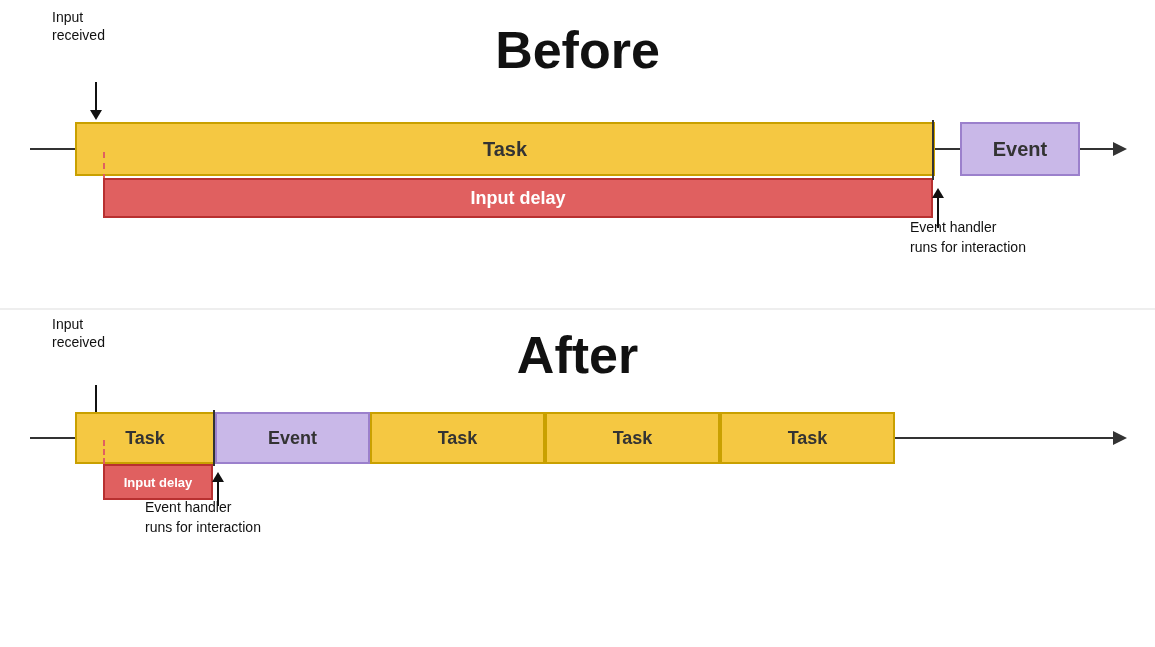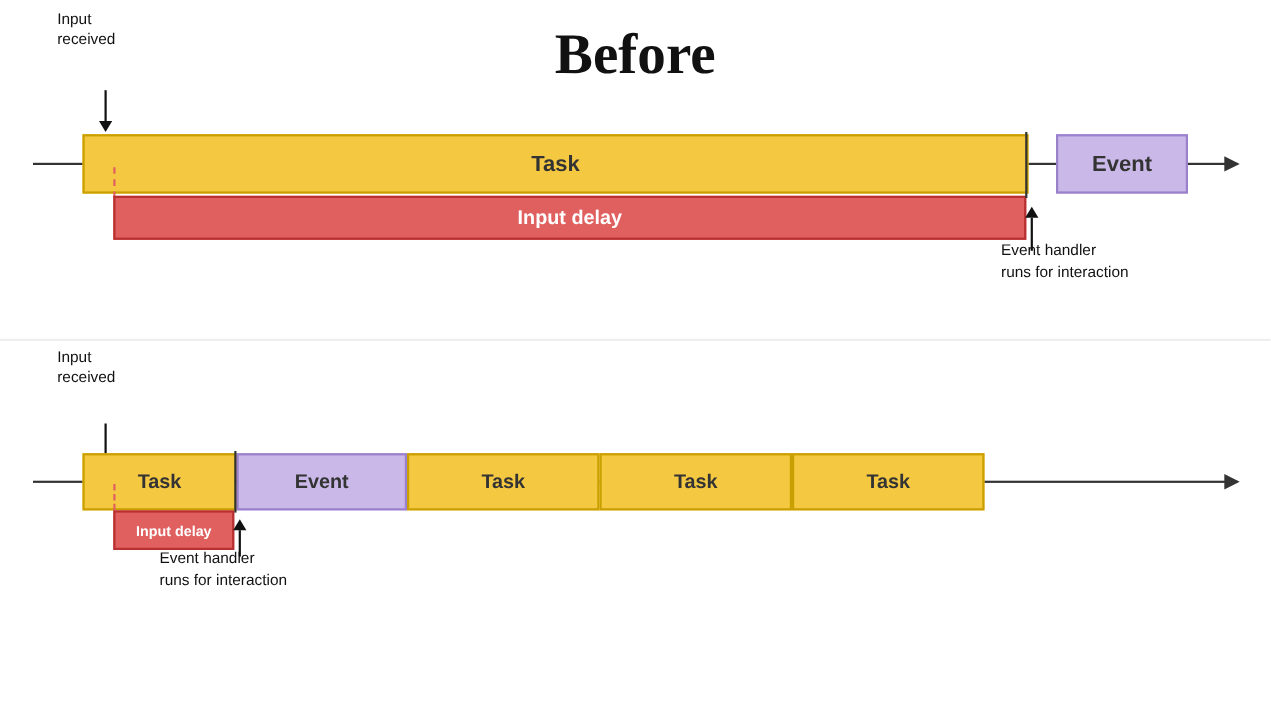--- a/index.html
+++ b/index.html
@@ -431,21 +431,21 @@
       left: 0;
       width: 1155px;
       height: 2px;
       background: #eee;
     }
 
     
     .section-label {
       font-size: 52px;
       font-weight: bold;
-      font-family: Liberation Serif, serif;
+      font-family: Liberation Sans, sans-serif;
     }
   </style>
 </head>
 <body>
 
 <div class="diagram-container">
 
   <div class="section-before">
 
     <div class="title-before section-label">Before</div>
@@ -488,20 +488,21 @@
       <span style="white-space:pre-line;">Event handler
 runs for interaction</span>
     </div>
 
   </div>
 
   <div class="section-divider"></div>
 
   <div class="section-after">
 
+    <div class="title-after section-label">After</div>
 
     <div class="label-input-after" style="position:absolute; top:5px; left:52px;">
       <span style="white-space:pre-line;">Input
 received</span>
     </div>
 
     <div class="arrow-down-after" style="position:absolute; top:75px; left:90px;">
       <div class="arrow-line"></div>
       <div class="arrow-head"></div>
     </div>

